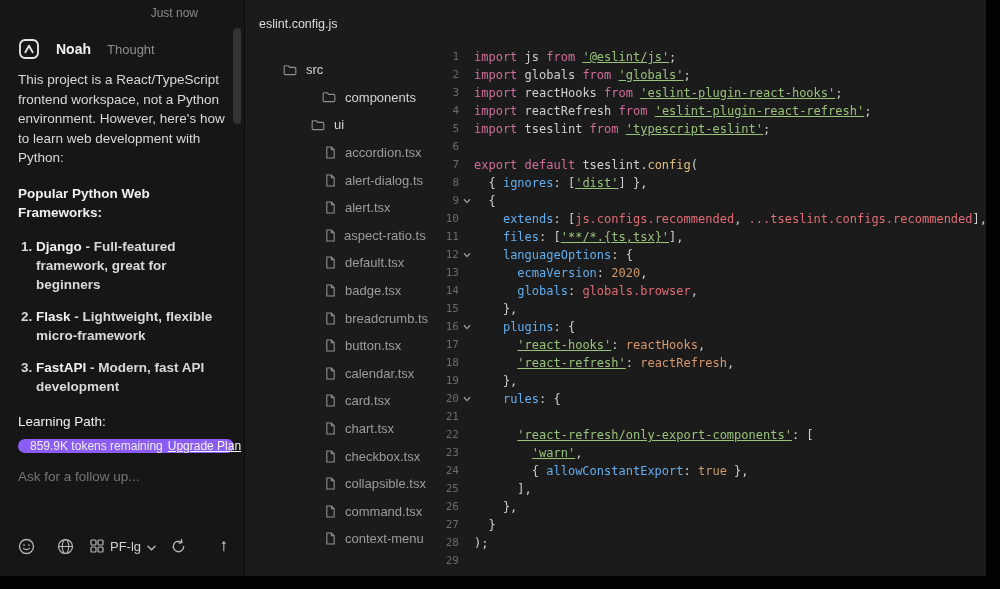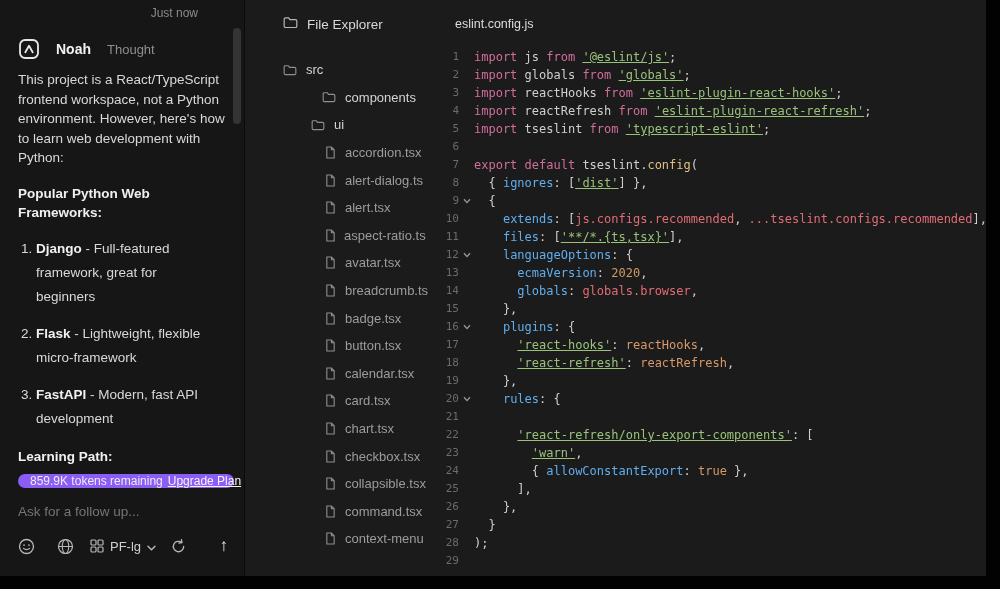--- a/index.html
+++ b/index.html
@@ -12,23 +12,23 @@
   .chat { position:relative; width:244px; height:100%; background:#161616; flex:none; }
   .chat-inner { padding:4px 14px 0 18px; }
   .timestamp { text-align:right; padding-right:32px; color:#8b8b8b; font-size:12px; margin-top:2px; }
   .agent-row { display:flex; align-items:center; gap:16px; margin-top:18px; }
   .agent-icon { width:22px; height:22px; display:inline-flex; }
   .agent-name { color:#f2f2f2; font-weight:bold; font-size:14px; }
   .thought { color:#8f8f8f; font-size:13px; }
   .msg { color:#d9d9d9; font-size:13.5px; line-height:19.5px; margin-top:10px; width:208px; }
   .h-bold { color:#f0f0f0; font-size:13.5px; line-height:19.5px; font-weight:bold; margin-top:16px; width:170px; }
   ol.fw-list { margin-top:14px; padding-left:18px; width:200px; }
-  ol.fw-list li { color:#d9d9d9; font-size:13.5px; line-height:24px; margin-bottom:13px; }
+  ol.fw-list li { color:#d9d9d9; font-size:13.5px; line-height:19px; margin-bottom:13px;font-weight:bold; }
   ol.fw-list li b { color:#f0f0f0; }
-  .h-learn { color:#f0f0f0; font-size:13.5px; font-weight:bold; margin-top:18px; }
+  .h-learn { color:#f0f0f0; font-size:13.5px; font-weight:normal; margin-top:18px; }
   .tokens-pill { margin-top:10px; width:216px; height:14px; background:#8b5cf6; border-radius:14px;
                  display:flex; align-items:center; padding:0 12px; gap:5px; }
   .tokens-pill span { color:#ededed; font-size:12px; white-space:nowrap; }
   .tokens-pill a { color:#f5f5f5; font-size:12px; text-decoration:underline; cursor:pointer; white-space:nowrap; }
   .followup { margin-top:14px; }
   .followup input { background:transparent; border:none; outline:none; color:#d0d0d0;
                     font-size:13.5px; width:200px; font-family:"Liberation Sans", sans-serif; }
   .followup input::placeholder { color:#757575; }
   .toolbar { position:absolute; left:18px; right:12px; bottom:20px; display:flex; align-items:center; }
   .tb-icon { display:inline-flex; color:#b8b8b8; }
@@ -150,28 +150,20 @@
       <span class="send">↑</span>
     </div>
 
     <div class="chat-scrollbar">
       <div class="thumb"></div>
     </div>
   </aside>
 
   <main class="workspace">
     <header class="ws-header">
-      <div class="explorer-head">
-        <span>
-          <svg width="15" height="13" viewBox="0 0 16 14">
-              <path d="M1.2 3.4 Q1.2 2 2.6 2 H6 l1.4 2 H13.4 Q14.8 4 14.8 5.4 V11 Q14.8 12.4 13.4 12.4 H2.6 Q1.2 12.4 1.2 11 Z" fill="none" stroke="#b5b5b5" stroke-width="1.3"></path>
-            </svg>
-        </span>
-        <span>File Explorer</span>
-      </div>
       <div class="open-file">eslint.config.js</div>
     </header>
 
     <div class="ws-body">
       <div class="file-tree">
           <div class="tree-row" style="padding-left: 38px;">
             <span class="tree-icon">
               <svg width="14" height="12" viewBox="0 0 16 14">
                 <path d="M1.2 3.4 Q1.2 2 2.6 2 H6 l1.4 2 H13.4 Q14.8 4 14.8 5.4 V11 Q14.8 12.4 13.4 12.4 H2.6 Q1.2 12.4 1.2 11 Z" fill="none" stroke="currentColor" stroke-width="1.3"></path>
               </svg>
@@ -230,39 +222,39 @@
             </span>
             <span class="tree-label file">aspect-ratio.ts</span>
           </div>
           <div class="tree-row" style="padding-left: 80px;">
             <span class="tree-icon">
               <svg width="11" height="13" viewBox="0 0 12 14">
                 <path d="M2 1 h5 l3 3 v9 h-8 z" fill="none" stroke="currentColor" stroke-width="1.2"></path>
                 <path d="M7 1 v3 h3" fill="none" stroke="currentColor" stroke-width="1.2"></path>
               </svg>
             </span>
-            <span class="tree-label file">avatar.tsx</span>
+            <span class="tree-label file">default.tsx</span>
+          </div>
+          <div class="tree-row" style="padding-left: 80px;">
+            <span class="tree-icon">
+              <svg width="11" height="13" viewBox="0 0 12 14">
+                <path d="M2 1 h5 l3 3 v9 h-8 z" fill="none" stroke="currentColor" stroke-width="1.2"></path>
+                <path d="M7 1 v3 h3" fill="none" stroke="currentColor" stroke-width="1.2"></path>
+              </svg>
+            </span>
+            <span class="tree-label file">badge.tsx</span>
           </div>
           <div class="tree-row" style="padding-left: 80px;">
             <span class="tree-icon">
               <svg width="11" height="13" viewBox="0 0 12 14">
                 <path d="M2 1 h5 l3 3 v9 h-8 z" fill="none" stroke="currentColor" stroke-width="1.2"></path>
                 <path d="M7 1 v3 h3" fill="none" stroke="currentColor" stroke-width="1.2"></path>
               </svg>
             </span>
             <span class="tree-label file">breadcrumb.ts</span>
-          </div>
-          <div class="tree-row" style="padding-left: 80px;">
-            <span class="tree-icon">
-              <svg width="11" height="13" viewBox="0 0 12 14">
-                <path d="M2 1 h5 l3 3 v9 h-8 z" fill="none" stroke="currentColor" stroke-width="1.2"></path>
-                <path d="M7 1 v3 h3" fill="none" stroke="currentColor" stroke-width="1.2"></path>
-              </svg>
-            </span>
-            <span class="tree-label file">badge.tsx</span>
           </div>
           <div class="tree-row" style="padding-left: 80px;">
             <span class="tree-icon">
               <svg width="11" height="13" viewBox="0 0 12 14">
                 <path d="M2 1 h5 l3 3 v9 h-8 z" fill="none" stroke="currentColor" stroke-width="1.2"></path>
                 <path d="M7 1 v3 h3" fill="none" stroke="currentColor" stroke-width="1.2"></path>
               </svg>
             </span>
             <span class="tree-label file">button.tsx</span>
           </div>

